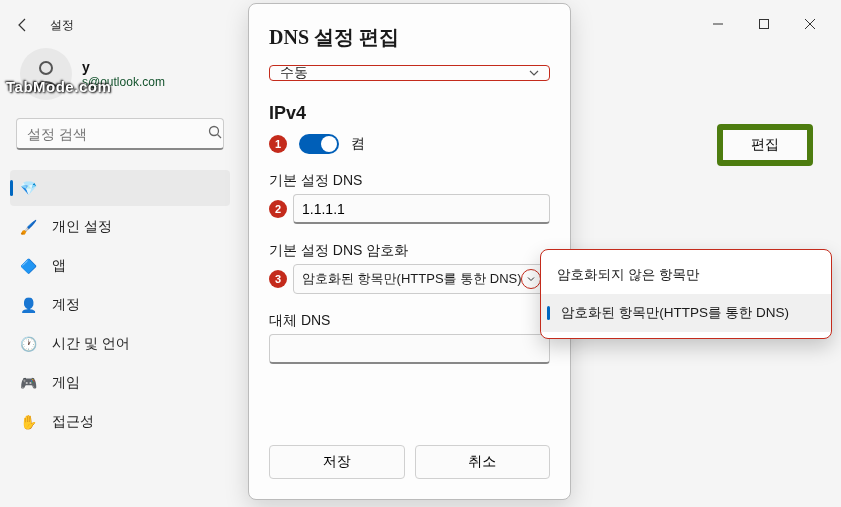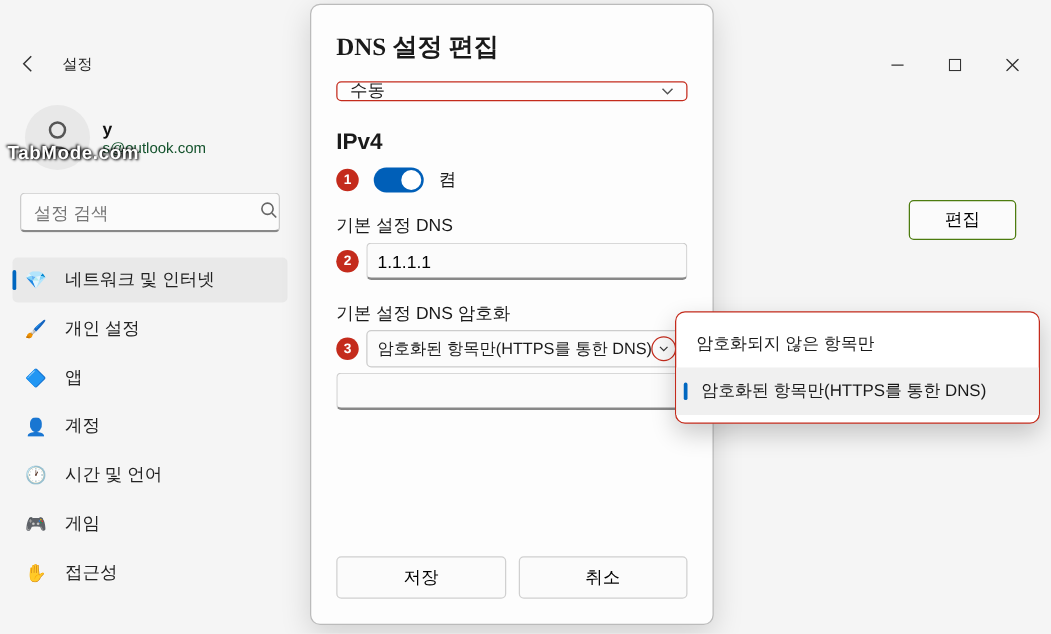--- a/index.html
+++ b/index.html
@@ -9,24 +9,23 @@
       color: #1a1a1a;
       background: #f5f5f5;
       width: 841px;
       height: 507px;
       overflow: hidden;
       position: relative;
     }
     .titlebar {
       height: 40px;
       display: flex;
-      align-items: flex-start;
+      align-items: flex-end;
       padding: 0 8px;
       background: #f5f5f5;
-      margin-top: 36px;
     }
     .titlebar-left { display: flex; align-items: center; gap: 12px; }
     .titlebar-title { font-size: 12px; color: #222; }
     .back-btn { width: 30px; height: 30px; display: flex; align-items: center; justify-content: center; cursor: pointer; }
     .window-controls { margin-left: auto; display: flex; }
     .win-btn { width: 46px; height: 32px; display: flex; align-items: center; justify-content: center; cursor: pointer; }
     .content { display: flex; height: calc(100% - 40px); }
     .sidebar { width: 240px; padding: 4px 0 0 0; }
     .profile { display: flex; align-items: center; gap: 10px; padding: 4px 20px 12px 20px; position: relative; }
     .avatar { width: 52px; height: 52px; border-radius: 50%; background: #e8e8e8; display: flex; align-items: center; justify-content: center; }
@@ -58,21 +57,21 @@
       content: ""; position: absolute; left: 0; top: 10px;
       width: 3px; height: 16px; background: #0067c0; border-radius: 2px;
     }
     .nav-icon { width: 18px; height: 18px; display: flex; align-items: center; justify-content: center; font-size: 14px; }
     .main { flex: 1; padding: 12px 28px; position: relative; }
     .breadcrumb { display: flex; align-items: center; gap: 10px; font-size: 28px; color: #222; }
     .bc-sep { color: #888; font-size: 20px; }
     .zone-info { display: flex; align-items: center; margin-top: 34px; color: #333; font-size: 14px; }
     .edit-btn {
       margin-left: auto; padding: 6px 28px;
-      border: 1px solid #4d7c0f; border-radius: 4px;
+      border: 6px solid #4d7c0f; border-radius: 4px;
       background: #fbfbfb; cursor: pointer; font-size: 14px;
     }
     .dialog {
       position: absolute;
       left: 248px; top: 3px;
       width: 323px; height: 497px;
       background: #fdfdfd;
       border: 1px solid #bbb;
       border-radius: 8px;
       box-shadow: 0 8px 24px rgba(0,0,0,0.15);
@@ -203,21 +202,20 @@
       <span>
         <svg width="14" height="14" viewBox="0 0 14 14">
             <circle cx="6" cy="6" r="4.5" stroke="#666" fill="none" stroke-width="1.3"></circle>
             <path d="M9.5 9.5 L13 13" stroke="#666" stroke-width="1.3"></path>
           </svg>
       </span>
     </div>
     <div class="nav-list" id="nav-list">
         <div class="nav-item active">
           <span class="nav-icon">💎</span>
-          <span>네트워크 및 인터넷</span>
         </div>
         <div class="nav-item">
           <span class="nav-icon">🖌️</span>
           <span>개인 설정</span>
         </div>
         <div class="nav-item">
           <span class="nav-icon">🔷</span>
           <span>앱</span>
         </div>
         <div class="nav-item">
@@ -281,20 +279,21 @@
     <div class="dropdown-input">
       <span>암호화된 항목만(HTTPS를 통한 DNS)</span>
       <span class="drop-circle">
         <svg width="8" height="8">
             <path d="M1 2.5 L4 5.5 L7 2.5" stroke="#333" fill="none" stroke-width="1"></path>
           </svg>
       </span>
     </div>
   </div>
 
+  <span class="field-label">대체 DNS</span>
   <input class="text-input" type="text" style="">
 
   <div class="dialog-buttons">
     <button class="dlg-btn">저장</button>
     <button class="dlg-btn">취소</button>
   </div>
 </div>
 
 <div class="dropdown-menu" id="dropdown-menu">
     <div class="menu-item">암호화되지 않은 항목만</div>

